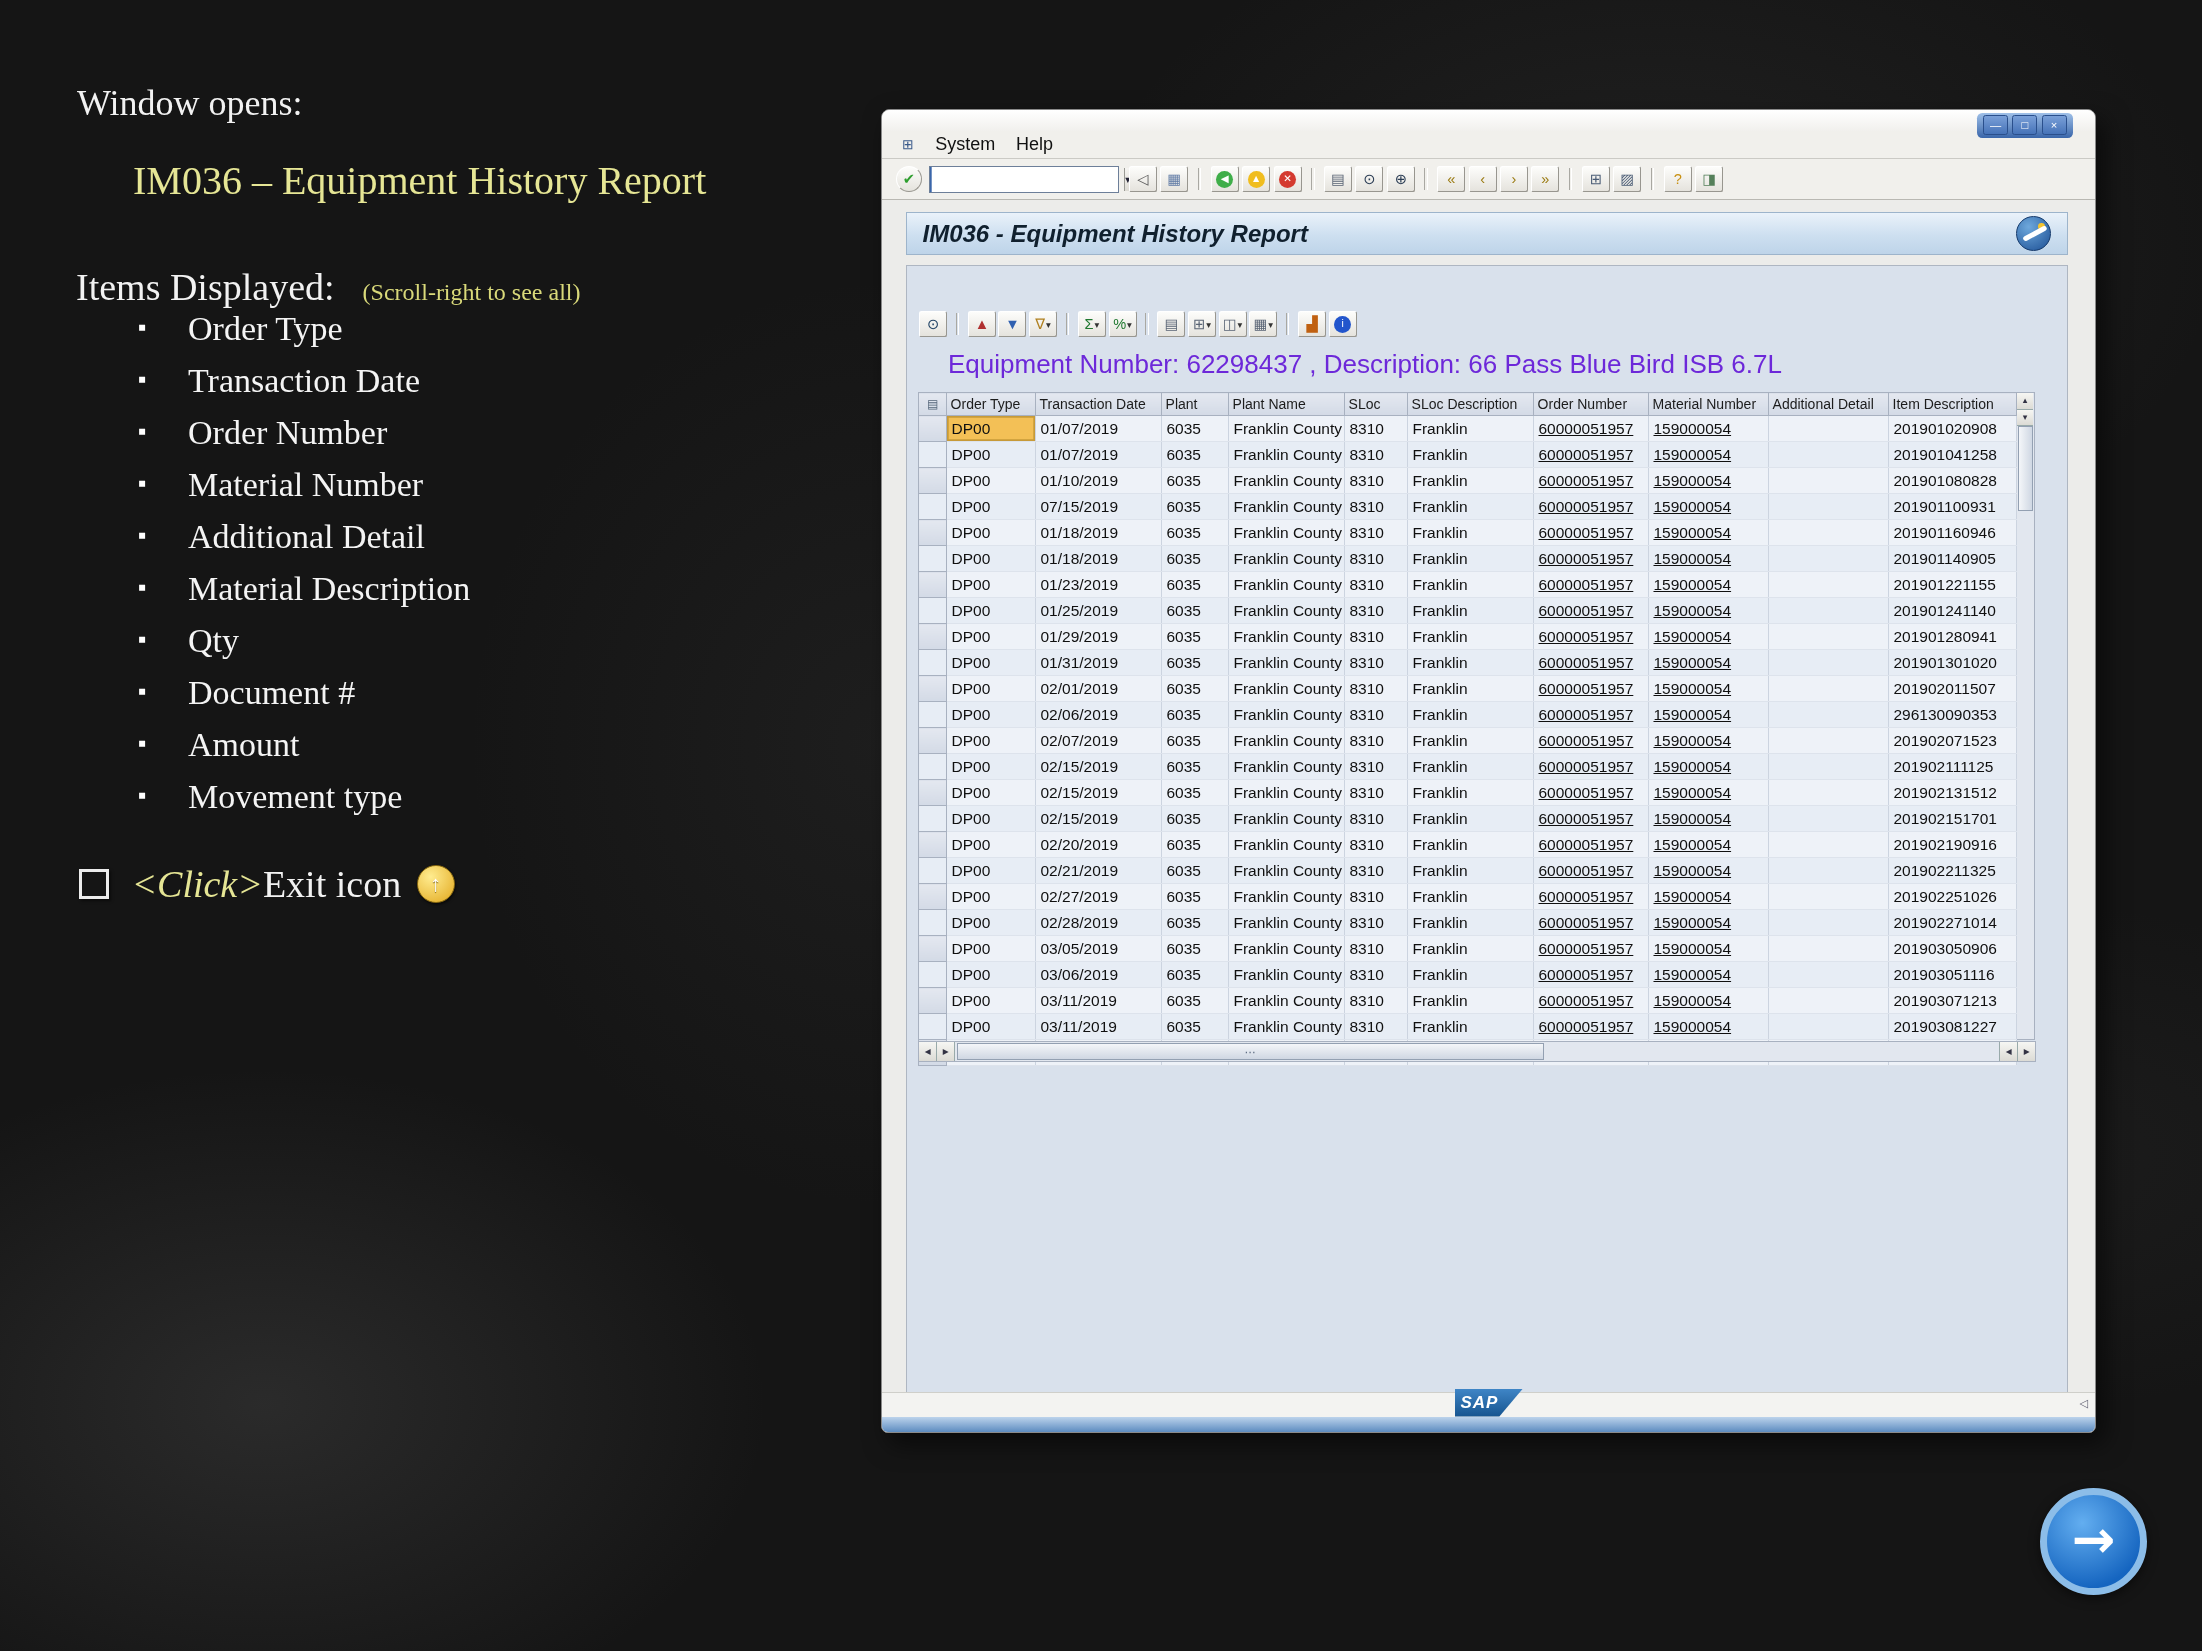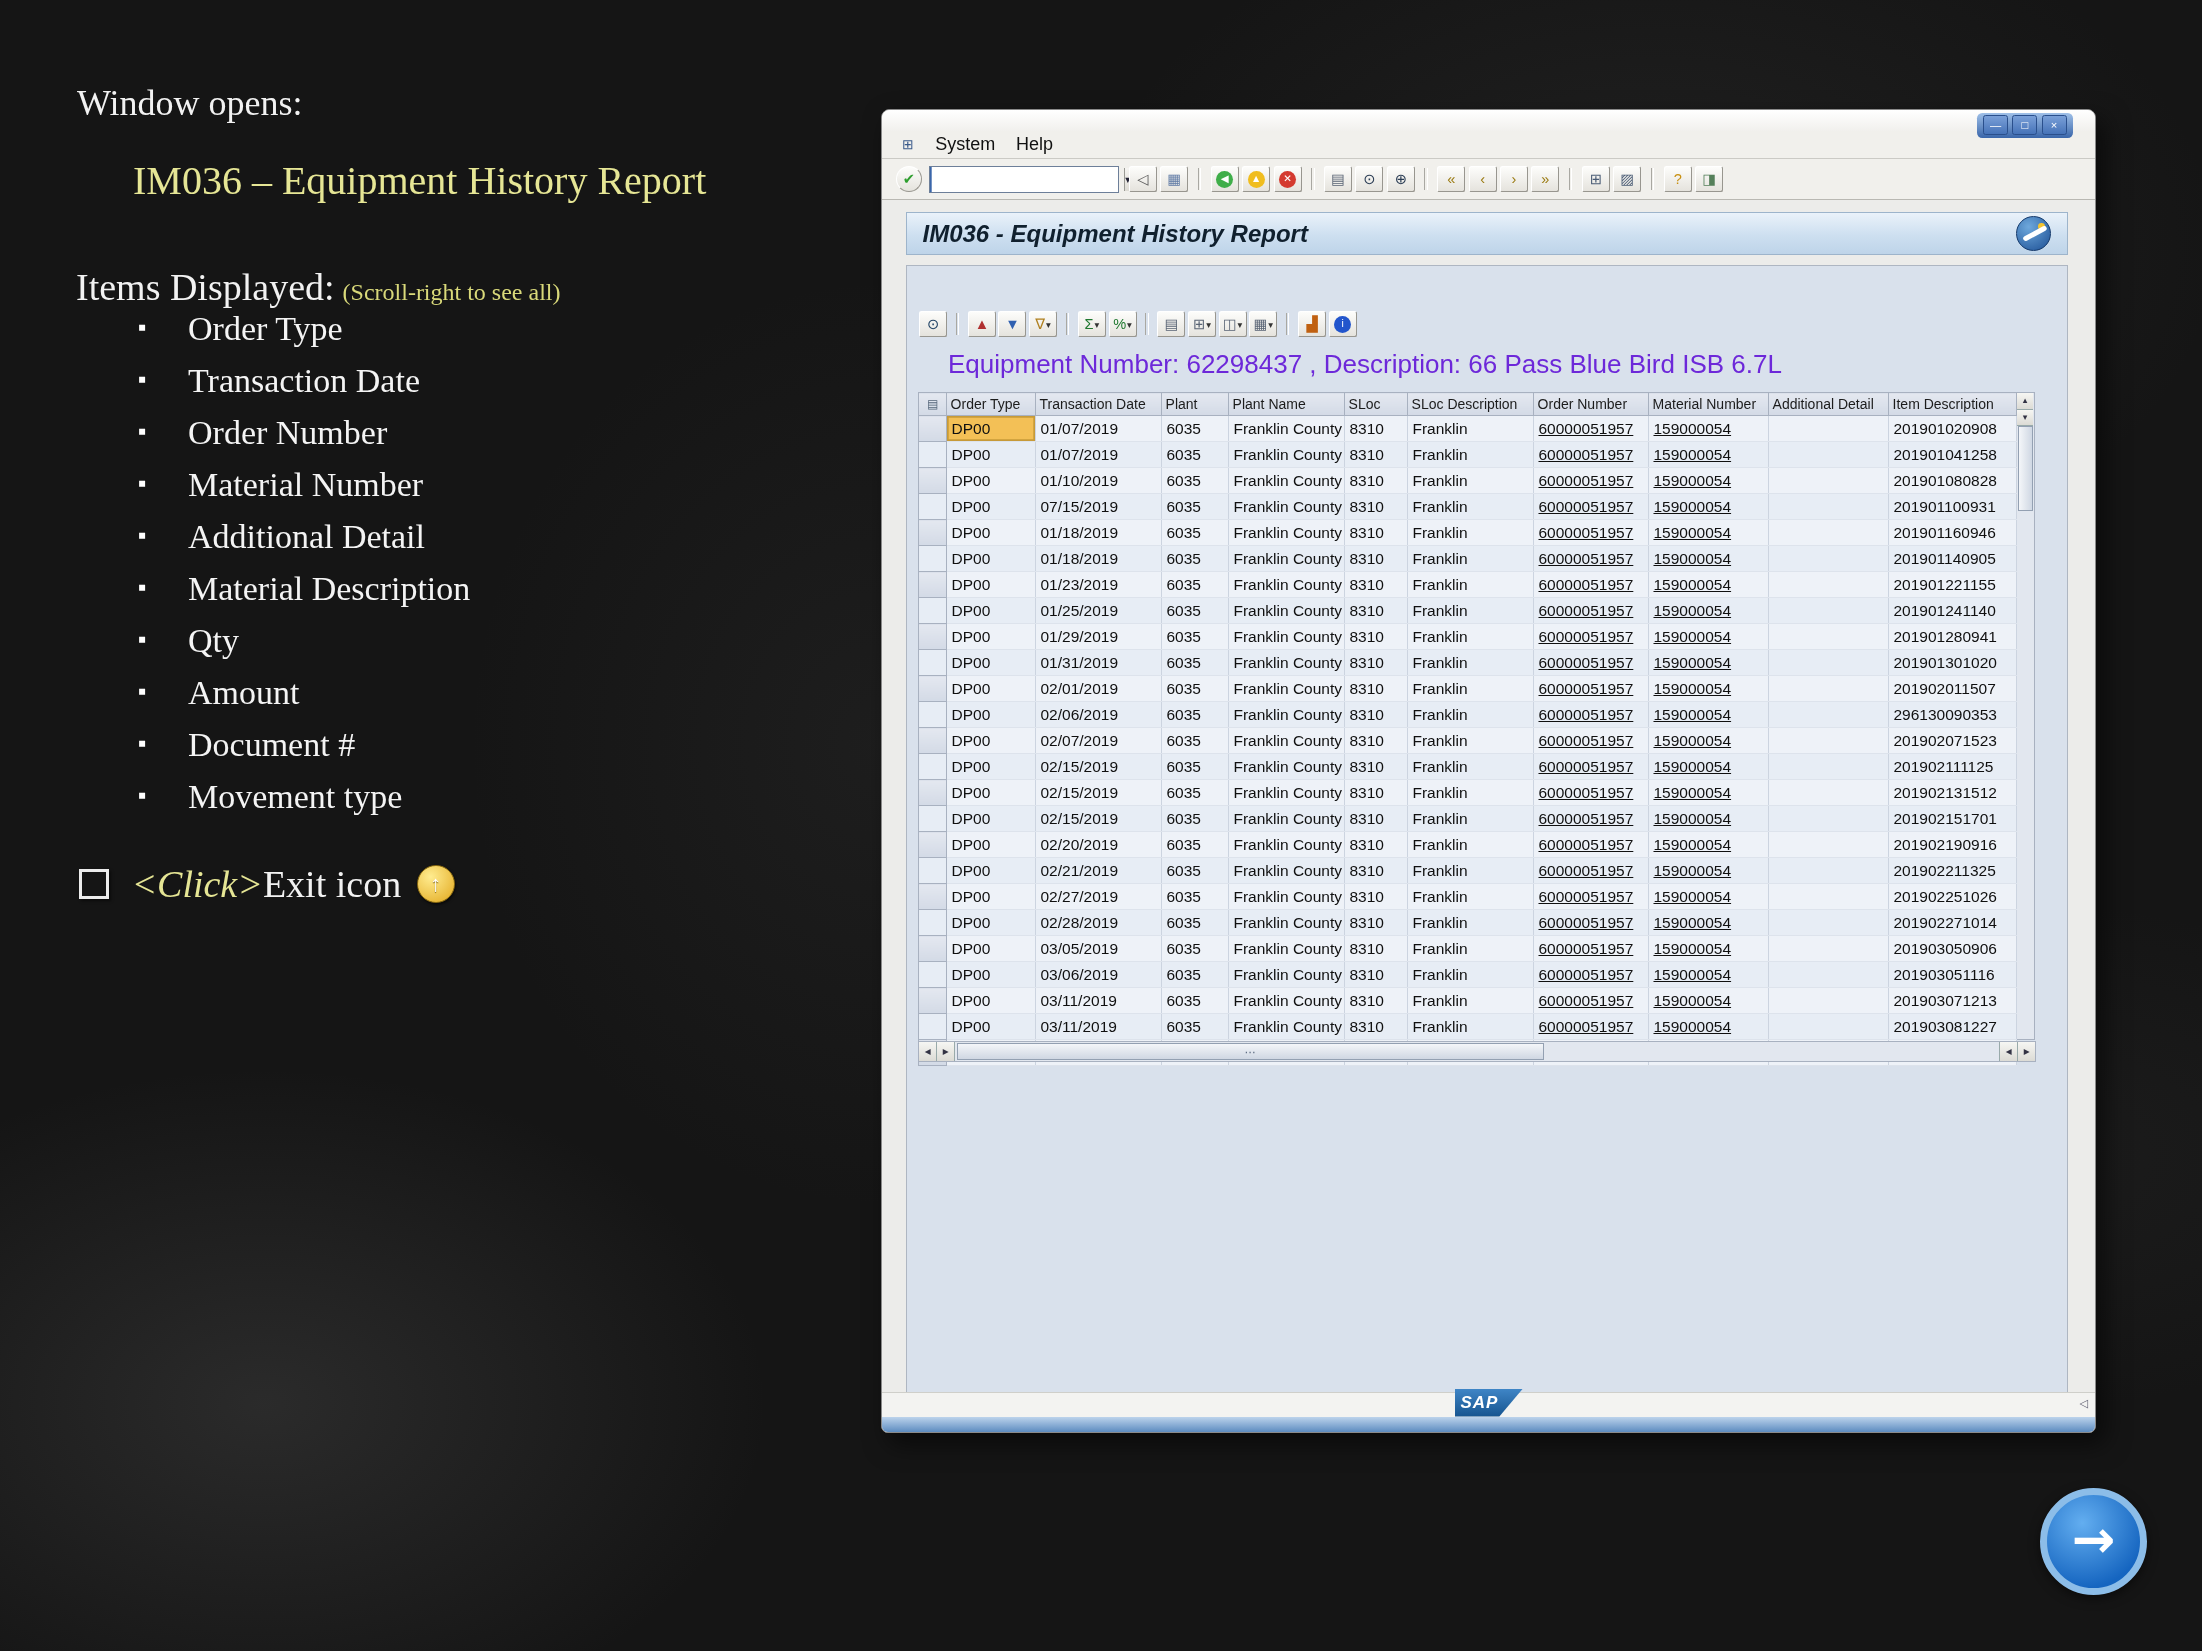--- a/index.html
+++ b/index.html
@@ -10,21 +10,21 @@
       radial-gradient(ellipse 946px 602px at 75% 15%, rgba(90,90,90,.18), transparent 60%),
       radial-gradient(ellipse 688px 774px at 40% 45%, rgba(80,80,80,.15), transparent 60%),
       radial-gradient(ellipse 860px 430px at 90% 70%, rgba(70,70,70,.15), transparent 60%),
       #151515;
     font-family:"Liberation Serif", serif;
   }
   
   .wopens { position:absolute; left:77px; top:82px; font-size:36px; color:#f2f2f2; }
   .ttitle { position:absolute; left:133px; top:157px; font-size:40px; color:#e6e695; }
   .itemsline { position:absolute; left:76px; top:265px; font-size:38px; color:#f2f2f2; }
-  .itemsline .scroll-note { font-size:24px; color:#d9d97a; margin-left:8px; }
+  .itemsline .scroll-note { font-size:24px; color:#d9d97a; margin-left:28px; }
   ul.bullets { position:absolute; left:138px; top:303px; margin:0; padding:0; list-style:none; }
   ul.bullets li { position:relative; padding-left:50px; font-size:34px; line-height:52px; color:#f4f4f4; }
   ul.bullets li::before { content:"▪"; position:absolute; left:0; top:-1.7px; font-size:24px; color:#ffffff; }
   .click-line { position:absolute; left:79px; top:862px; display:flex; align-items:center; font-size:38px; color:#f2f2f2; }
   .chk { width:24px; height:24px; border:3.4px solid #ececec; margin-right:22.4px; box-shadow:1.7px 1.7px 2.6px rgba(0,0,0,.5); background:transparent; }
   .click-yellow { color:#e6e695; font-style:italic; }
   .click-rest { margin-right:15.5px; }
   .exit-badge { display:inline-flex; align-items:center; justify-content:center; width:36px; height:36px; border-radius:50%;
     background:radial-gradient(circle at 35% 30%, #ffec8f, #e2a81e); border:1.7px solid #8a6a10; box-shadow:0.9px 1.7px 2.6px rgba(0,0,0,.6); }
   .exit-badge span { color:#ffffff; font-family:"Liberation Sans",sans-serif; font-weight:bold; font-size:22.4px; text-shadow:0 0.9px 0.9px #7a5a00; }
@@ -115,22 +115,22 @@
     <span>Items Displayed:</span><span class="scroll-note">(Scroll-right to see all)</span>
   </div>
   <ul class="bullets">
       <li>Order Type</li>
       <li>Transaction Date</li>
       <li>Order Number</li>
       <li>Material Number</li>
       <li>Additional Detail</li>
       <li>Material Description</li>
       <li>Qty</li>
+      <li>Document #</li>
       <li>Amount</li>
-      <li>Document #</li>
       <li>Movement type</li>
     </ul>
   <div class="click-line">
     <span class="chk"></span>
     <span class="click-yellow">&lt;</span>
       <span class="click-yellow">Click</span>
       <span class="click-yellow">&gt;</span>
       <span class="click-rest"> Exit icon</span>
     <span class="exit-badge">
         <span>↑</span>

